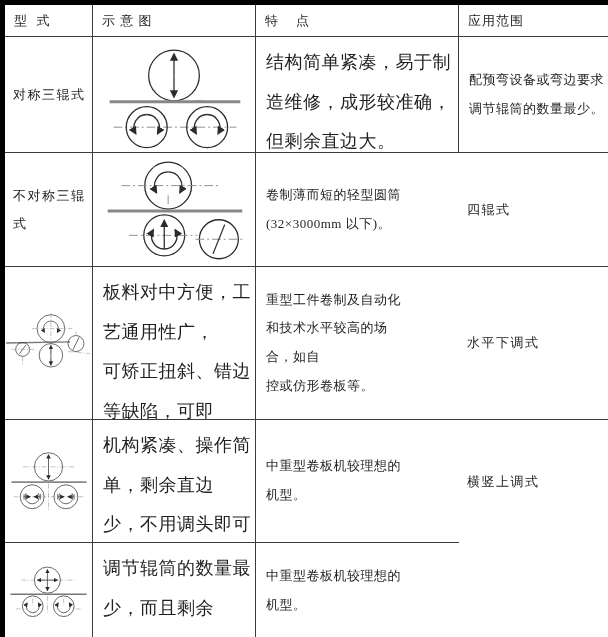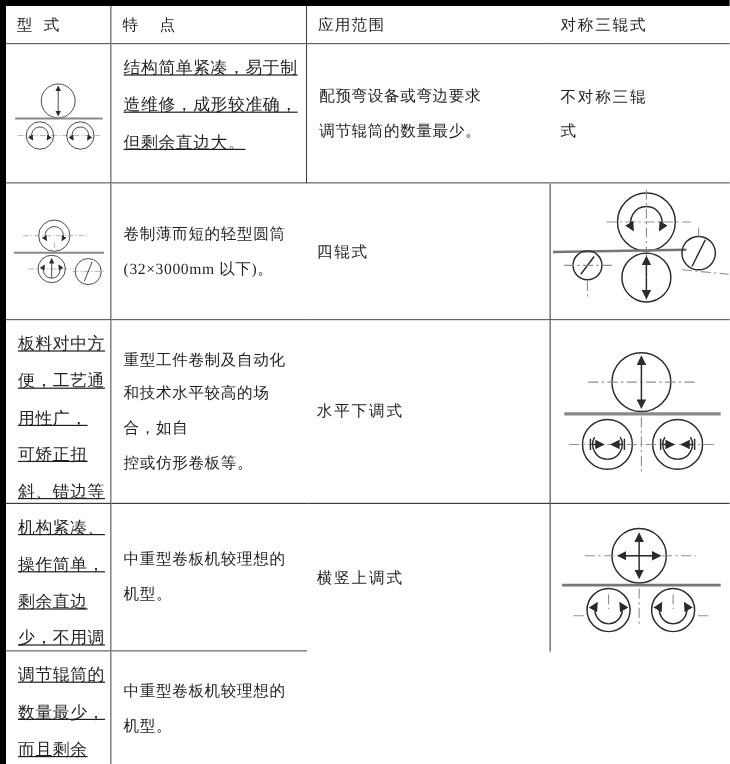--- a/index.html
+++ b/index.html
@@ -18,35 +18,36 @@
   .cell{
     border-right:1px solid #3c3c3c;border-bottom:1px solid #3c3c3c;
     box-sizing:border-box;overflow:hidden;background:#fff;
   }
   .cell.lastcol{border-right:none;}
   .cell.lastrow{border-bottom:none;}
   .hcell{display:flex;align-items:center;padding-left:9px;font-size:13px;letter-spacing:1px;white-space:pre;}
   .c-type{display:flex;align-items:center;padding-left:8px;font-size:13px;
           letter-spacing:1.5px;line-height:2.1;white-space:pre-line;}
   .c-schem{display:flex;align-items:center;justify-content:center;}
-  .c-feat{padding:6px 4px 0 10px;font-size:14px;line-height:2.2;letter-spacing:0.5px;white-space:pre-line;text-decoration:underline;}
+  .c-feat{padding:6px 4px 0 10px;font-size:18px;line-height:2.2;letter-spacing:0.5px;white-space:pre-line;}
   .c-app{display:flex;align-items:center;padding:0 4px 0 10px;font-size:13px;line-height:2.2;letter-spacing:0.5px;white-space:pre-line;}
   svg{display:block;}
   .ln{stroke:#2b2b2b;stroke-width:1.3;fill:none;}
   .cl{stroke:#8f8f8f;stroke-width:1;fill:none;stroke-dasharray:9 3 2 3;}
   .pl{stroke:#888888;stroke-width:3;fill:none;}
   .pl2{stroke:#777777;stroke-width:2.4;fill:none;}
 </style>
 </head>
 <body>
 
 <div class="doc">
  <div class="grid">
 
   <div class="cell hcell">型  式</div>
+  <div class="cell hcell">示 意 图</div>
   <div class="cell hcell">特    点</div>
   <div class="cell hcell lastcol">应用范围</div>
 
   <div class="cell c-type">对称三辊式</div>
   <div class="cell c-schem">
     <svg width="156" height="110" viewBox="0 0 160 112">
       <defs>
             <marker id="m1" viewBox="0 0 10 10" refX="8" refY="5" markerWidth="6.5" markerHeight="6.5" orient="auto">
               <path d="M0,0 L10,5 L0,10 z" fill="#2b2b2b"></path>
             </marker>

